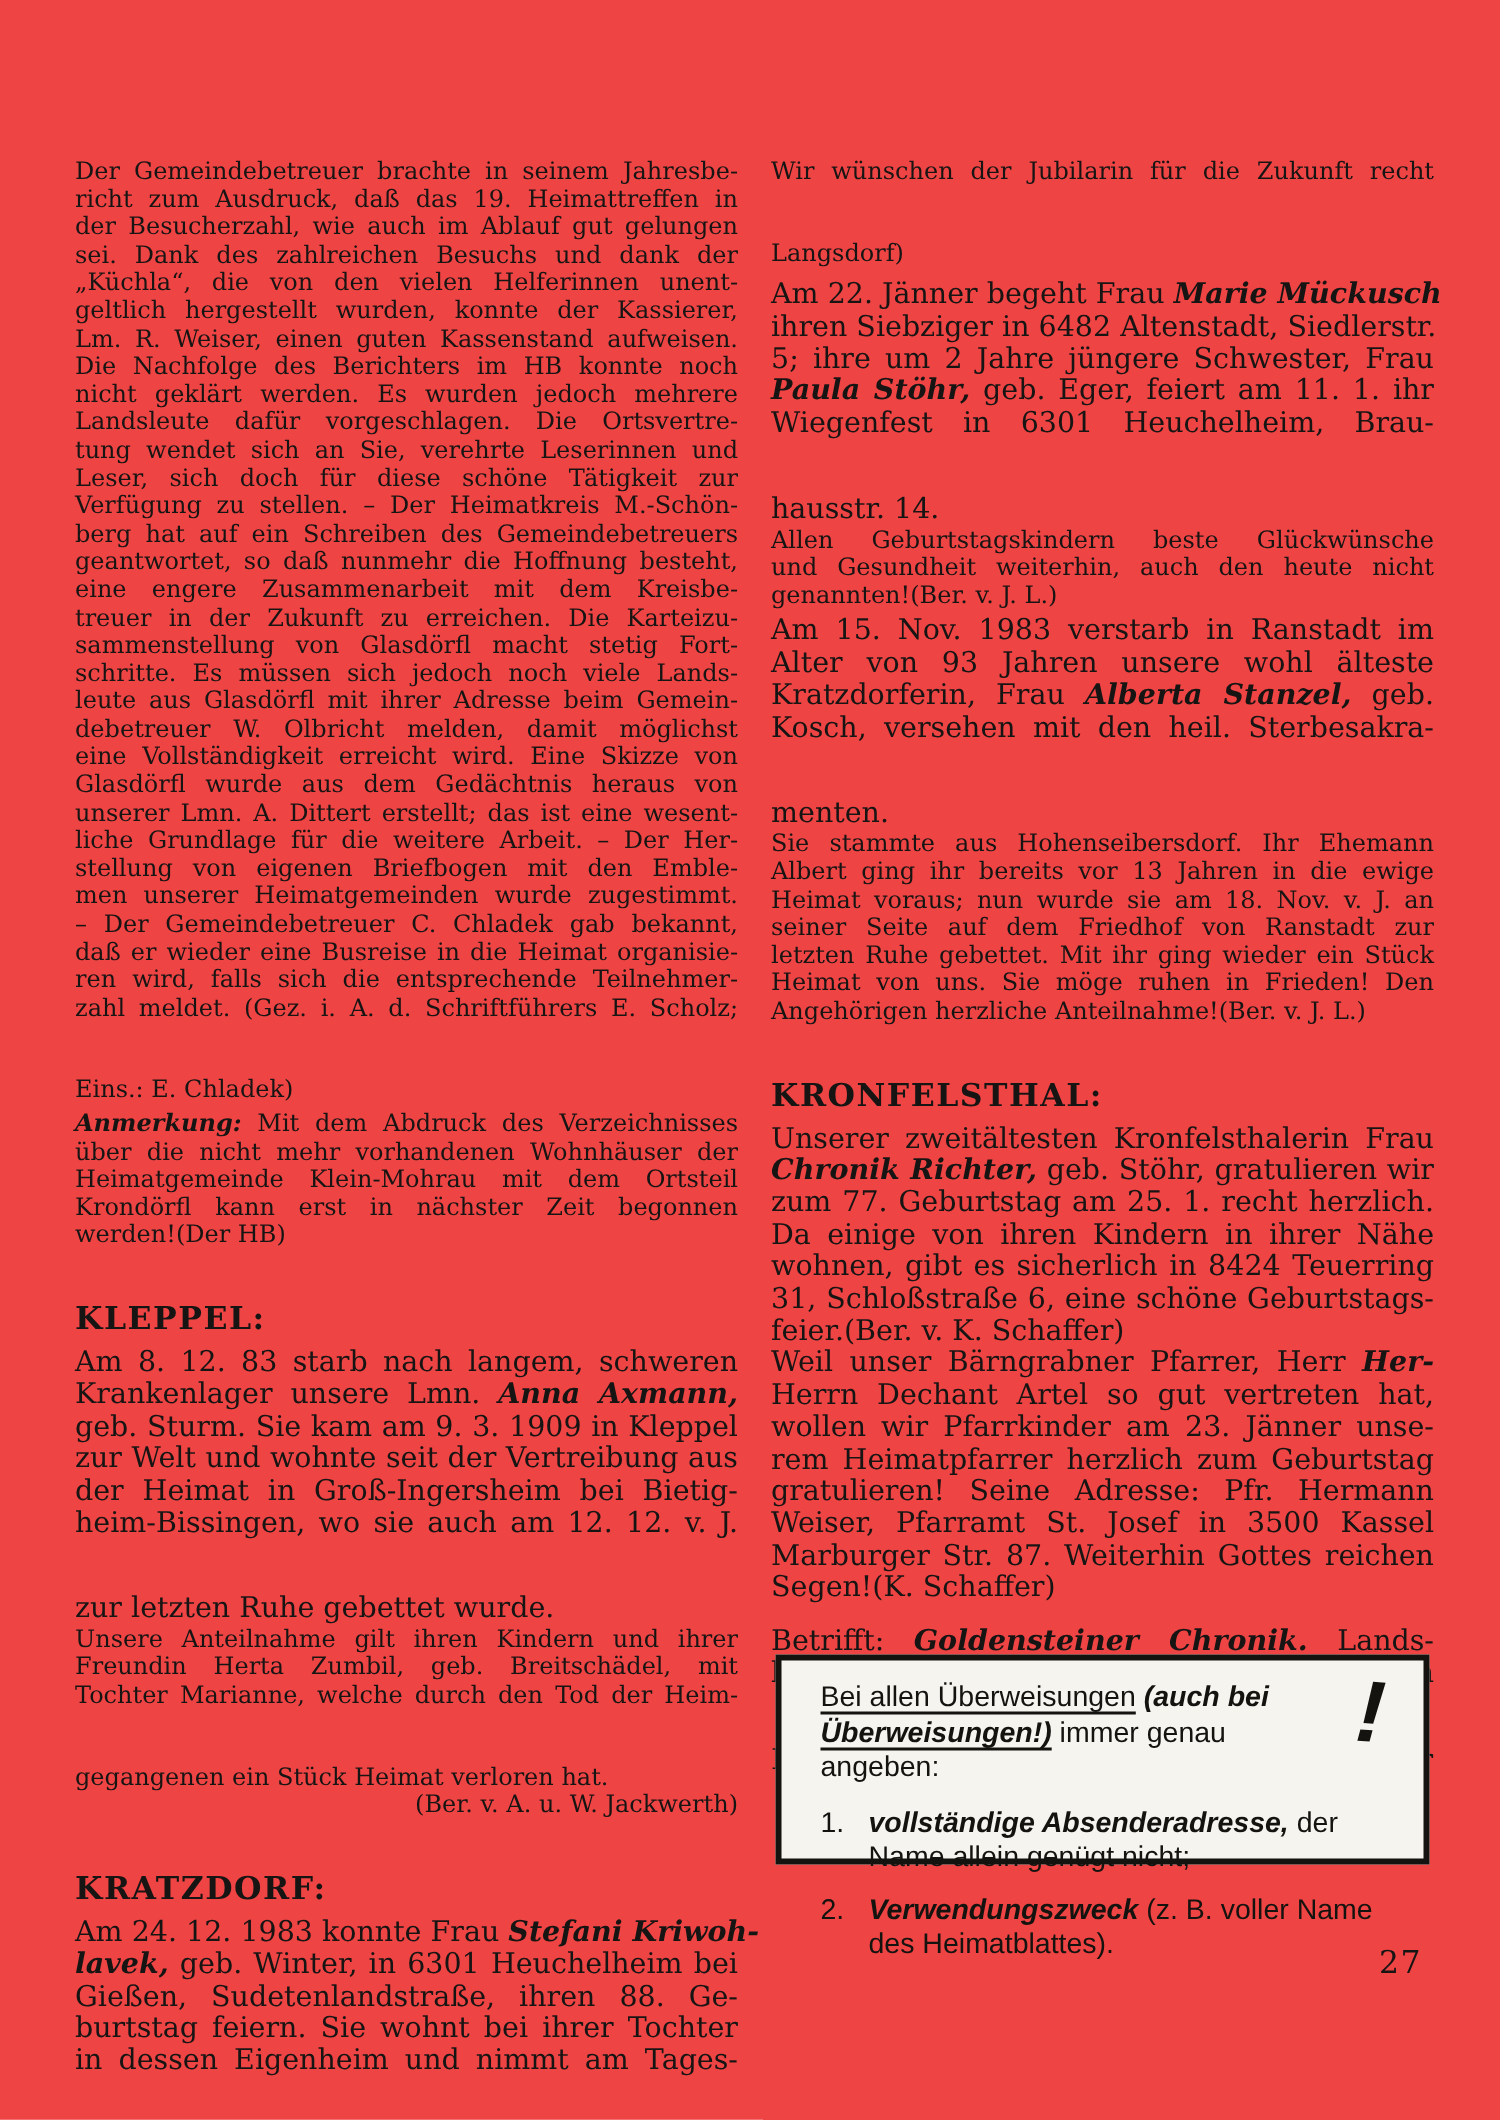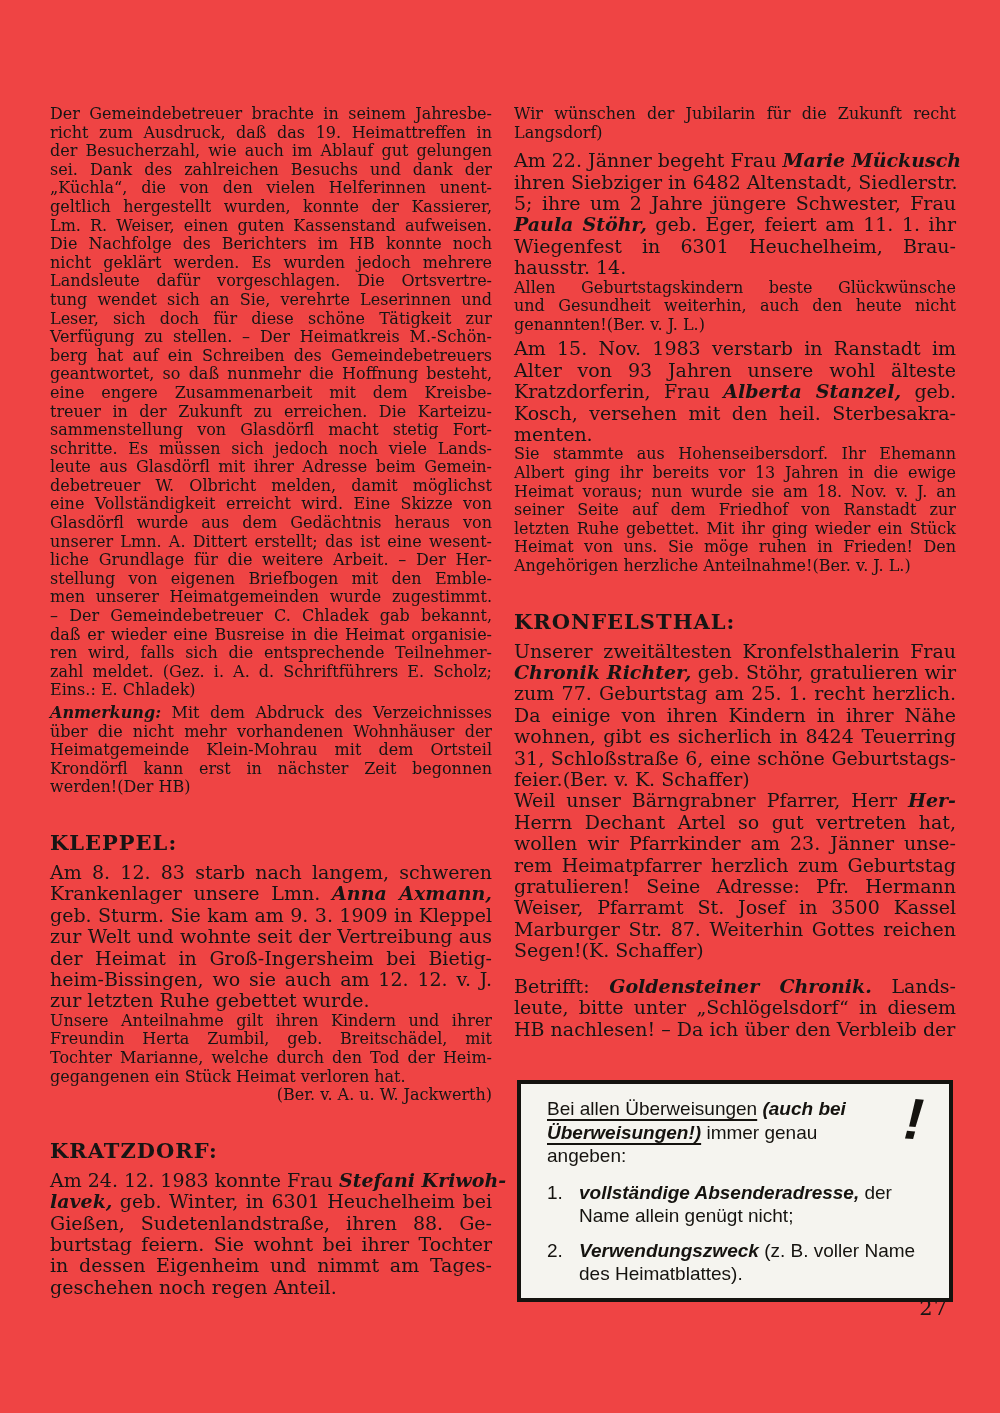--- a/index.html
+++ b/index.html
@@ -10,42 +10,42 @@
     font-family:"DejaVu Serif", serif;
     color:#171514;
     overflow:hidden;
   }
   .col{position:absolute;top:105px;width:442px;}
   .col-left{left:50px;}
   .col-right{left:514px;}
 
   .para{text-align:justify;}
   .para .line{text-align:justify;text-align-last:justify;white-space:nowrap;}
-  .para .line.last{text-align-last:left;}
+  .para .line.last{text-align-last:left;margin-top:36px;}
   .para .line.rightline{text-align:right;text-align-last:right;}
   .para .line.split{display:flex;white-space:nowrap;}
 
   .para-md{font-size:16px;line-height:18.6px;}
   .para-lg{font-size:19px;line-height:21.4px;}
 
   .mt-xs{margin-top:4px;}
   .mt-sm{margin-top:8px;}
   .mt-md{margin-top:14px;}
 
   .sec-heading{
     font-size:21px;font-weight:bold;letter-spacing:1px;
     line-height:24px;margin-top:34px;margin-bottom:7px;
   }
 
   .b{font-weight:bold;font-style:italic;}
   .u{text-decoration:underline;text-decoration-thickness:2px;text-underline-offset:4px;}
 
   
   .info-box{
-    position:absolute;left:517px;top:1080px;width:436px;height:222px;
+    position:absolute;left:517px;top:1103px;width:436px;height:140px;
     border:4px solid #15130f;box-sizing:border-box;
     background:#f5f4ef;
     font-family:"Liberation Sans", sans-serif;
     font-size:19px;line-height:23.5px;color:#15130f;
     padding:13px 18px 10px 26px;
   }
   .info-box .title-line{white-space:nowrap;}
   .info-box .excl{
     position:absolute;top:6px;right:26px;
     font-size:58px;font-weight:900;font-style:italic;

